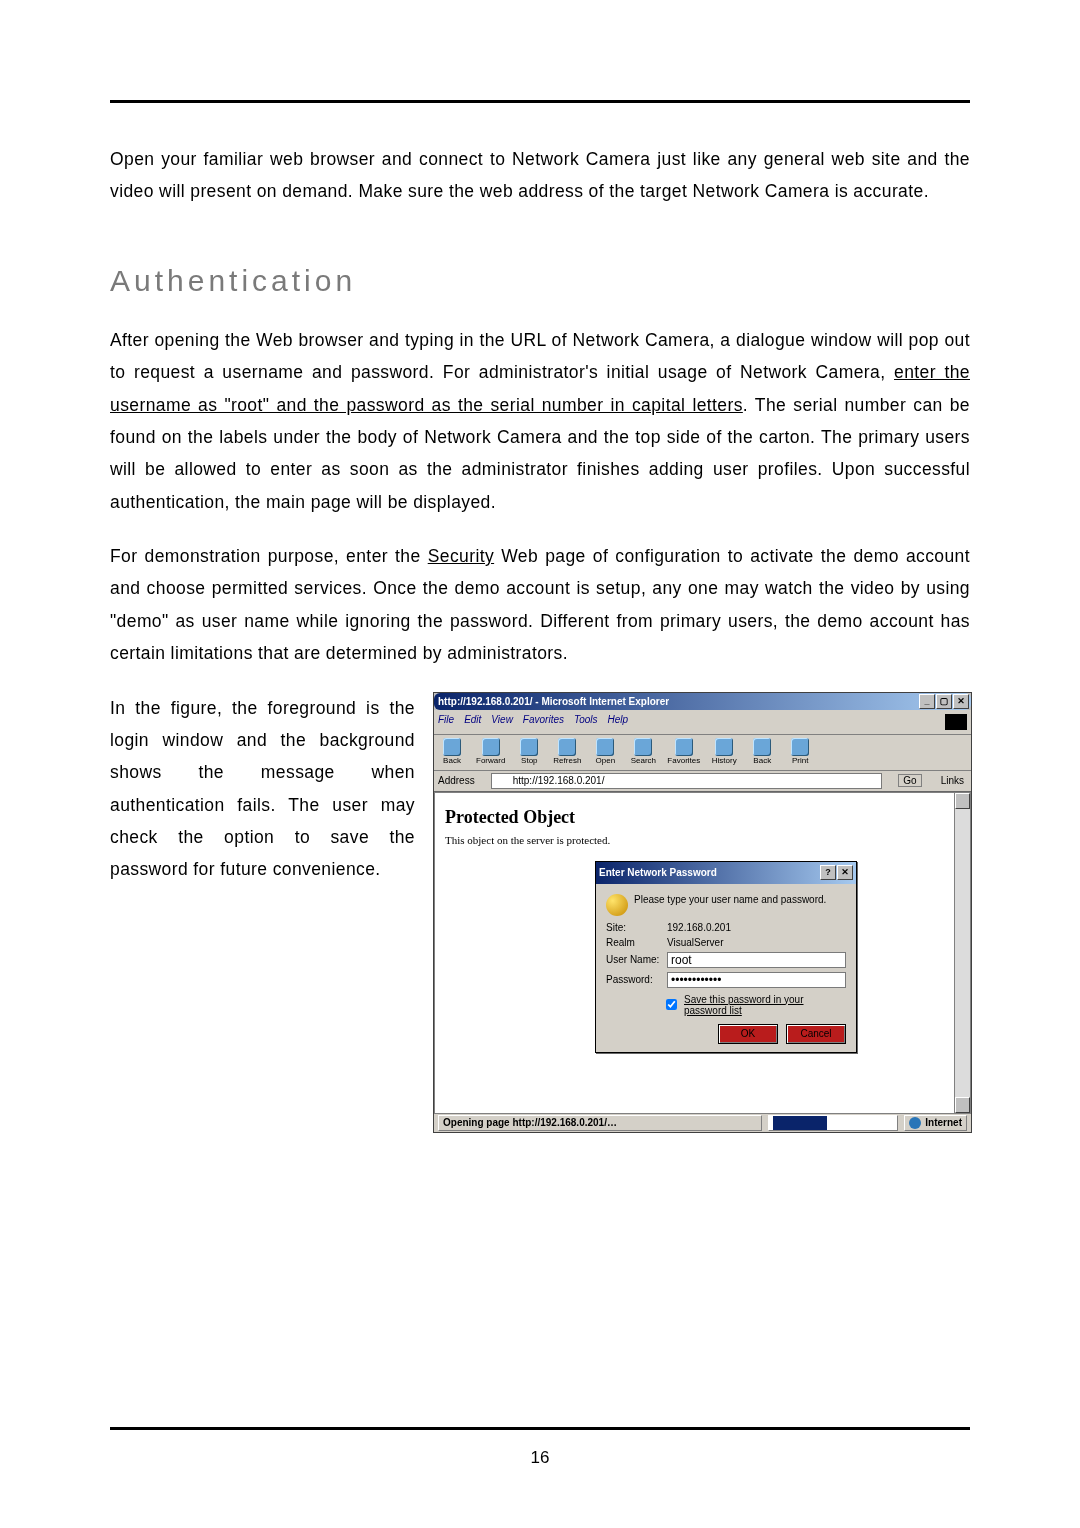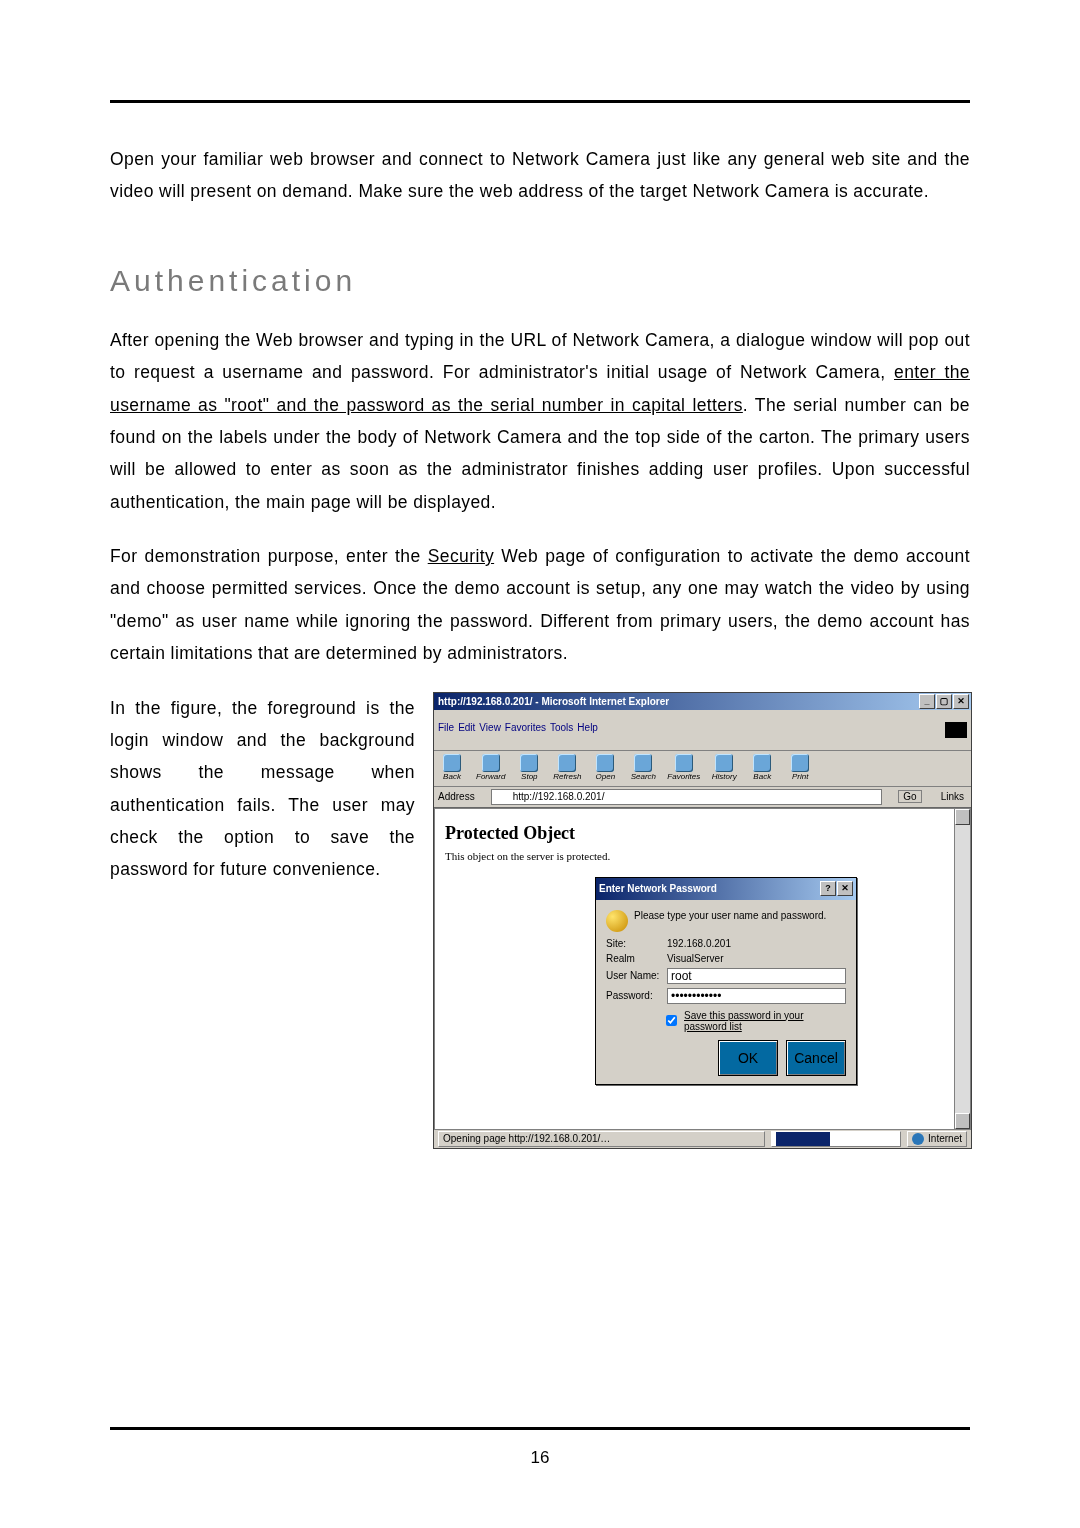--- a/index.html
+++ b/index.html
@@ -74,54 +74,55 @@
     font-size: 10px;
   }
   .ie-titlebar {
     background: linear-gradient(to right, #0a246a, #a6caf0);
     color: #fff;
     height: 17px;
     display: flex;
     align-items: center;
     padding: 0 2px 0 4px;
     font-weight: bold;
+    border-radius: 6px;
   }
   .ie-titlebar .spacer { flex: 1; }
   .win-btn {
     width: 14px; height: 13px;
     background: #c0c0c0;
     border: 1px solid #fff;
     border-right-color:#404040; border-bottom-color:#404040;
     margin-left: 1px;
     display:flex;align-items:center;justify-content:center;
     color:#000;font-weight:bold;font-size:9px;line-height:1;
   }
   .win-btn.close { color:#000; }
   .ie-menubar {
     background:#d4d0c8;
     color:#000080;
-    padding:12px 4px;
-    display:flex;gap:4px;
+    padding:4px 4px;
+    display:flex;gap:10px;
     border-bottom:1px solid #808080;
+    font-style:italic;
   }
   .ie-menubar .throbber {
     margin-left:auto;
     width:22px;height:16px;background:#000;
   }
   .ie-toolbar {
     background:#d4d0c8;
     padding:3px 4px 5px 4px;
     display:flex;gap:10px;
     border-bottom:1px solid #808080;
   }
   .tb-item {
     display:flex;flex-direction:column;align-items:center;
     font-size:8px;color:#000;
     min-width:28px;
-    font-style:italic;
   }
   .tb-ico {
     width:18px;height:18px;border-radius:3px;
     background:#6aa6d8;
     box-shadow:inset -1px -1px 0 #2c5a7a, inset 1px 1px 0 #bfe4ff;
   }
   .ie-addrbar {
     background:#d4d0c8;
     padding:2px 4px;
     display:flex;align-items:center;gap:16px;
@@ -169,21 +170,21 @@
   .scrollbar::after{bottom:0;}
   .ie-status {
     background:#d4d0c8;
     height:18px;
     display:flex;align-items:center;
     font-size:10px;padding:0 4px;
     gap:6px;
   }
   .ie-status .pane {
     border:1px solid #808080;border-top-color:#fff;border-left-color:#fff;
-    height:14px;padding:0 4px;display:flex;align-items:center;
+    height:14px;padding:0 4px;display:flex;align-items:center;font-weight:bold;
   }
   .ie-status .prog {
     width:120px;background:#fff;
   }
   .ie-status .prog .bar{height:100%;width:45%;background:#0a246a;}
   .ie-status .zone {margin-left:auto;}
   .zone-ico{width:12px;height:12px;border-radius:50%;background:#2a76b8;margin-right:4px;}
 
   
   .dialog {
@@ -211,22 +212,22 @@
   .dlg-row .val{font-size:10px;}
   .dlg-row input[type=text],.dlg-row input[type=password]{
     flex:1;border:1px solid #7a7a7a;height:14px;font-size:12px;padding:0 3px;background:#fff;
   }
   .dlg-hint{display:flex;gap:6px;margin-bottom:6px;}
   .key-ico{width:22px;height:22px;background:radial-gradient(circle at 30% 30%,#ffe46b,#c78a00);border-radius:50%;flex:0 0 22px;}
   .dlg-check{display:flex;align-items:center;gap:4px;margin:6px 0 8px 56px;}
   .dlg-check input{width:11px;height:11px;}
   .dlg-btns{display:flex;gap:8px;justify-content:flex-end;}
   .dlg-btns button{
-    width:60px;height:36px;font-size:14px;
-    background:#0369a1;border:1px solid #000;
+    width:60px;height:20px;font-size:10px;
+    background:#b91c1c;border:1px solid #000;
     box-shadow:inset 1px 1px 0 #fff, inset -1px -1px 0 #808080;
   }
   .filler{flex:1;}
 </style>
 </head>
 <body>
 
 <div class="page">
   <div class="rule-top"></div>
 

